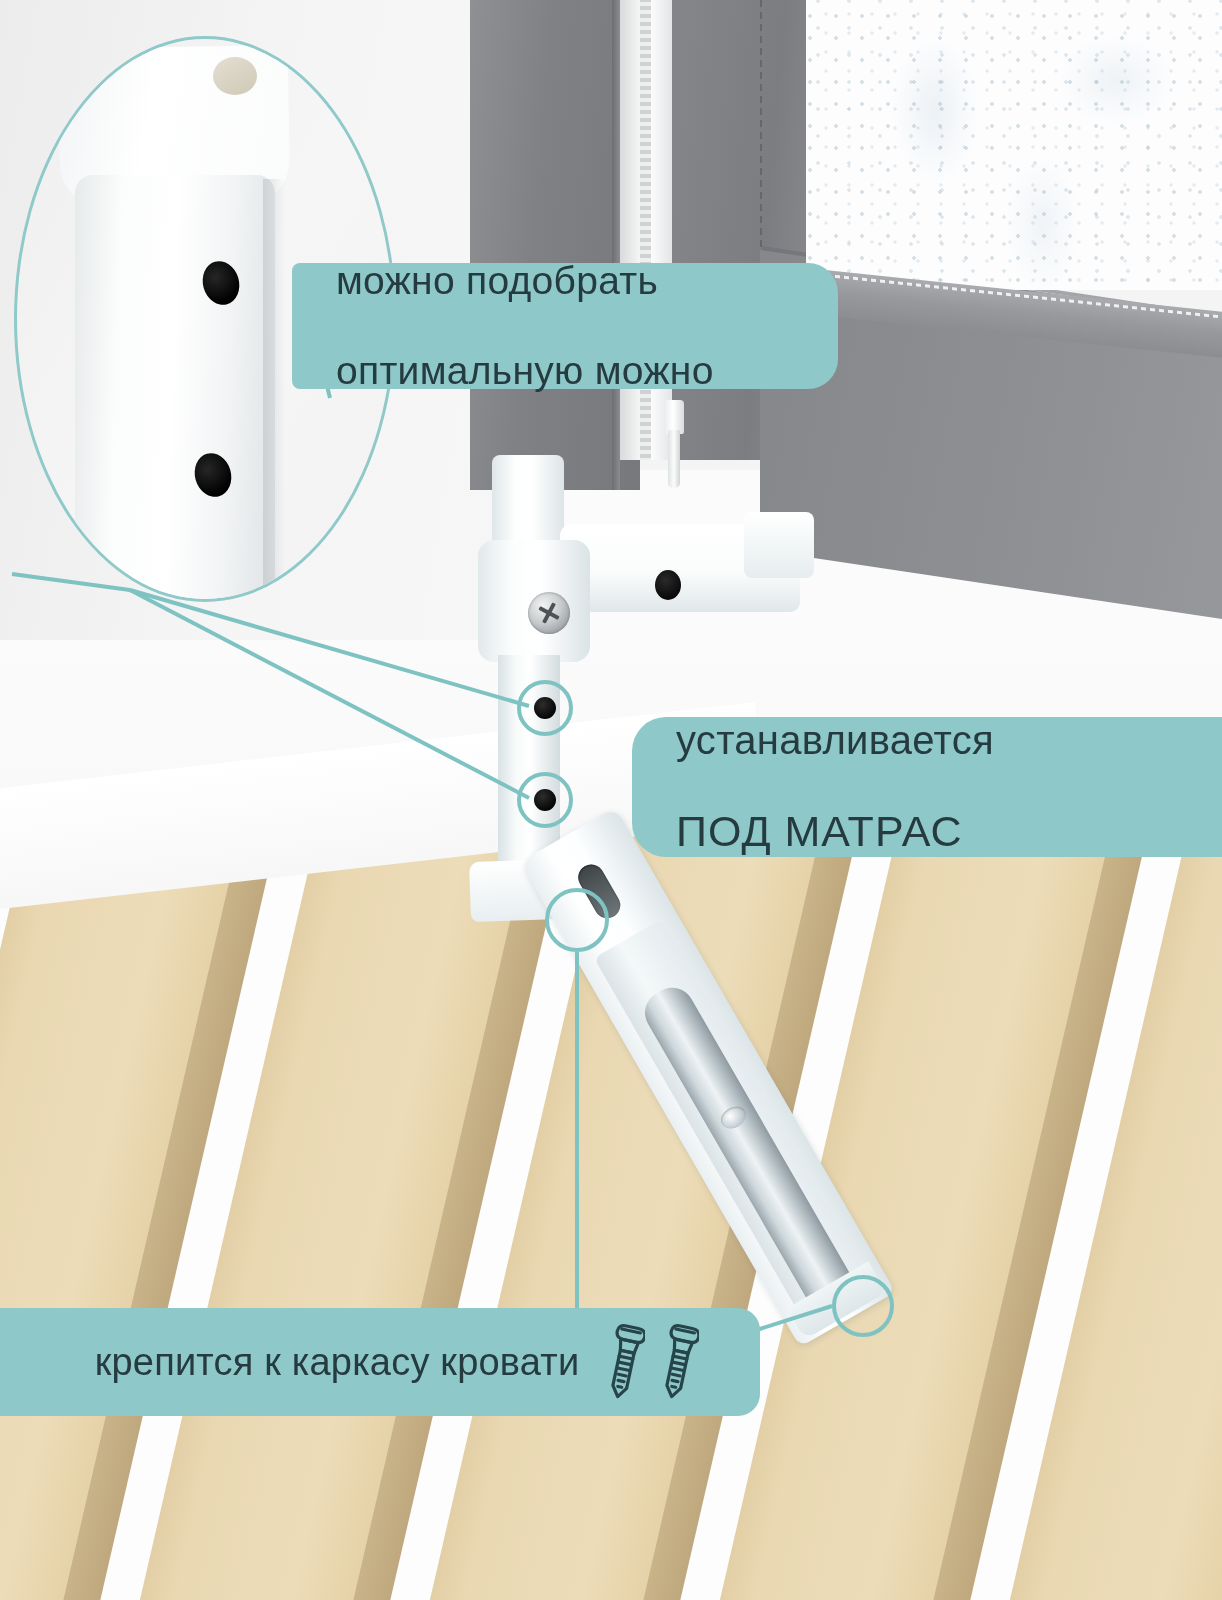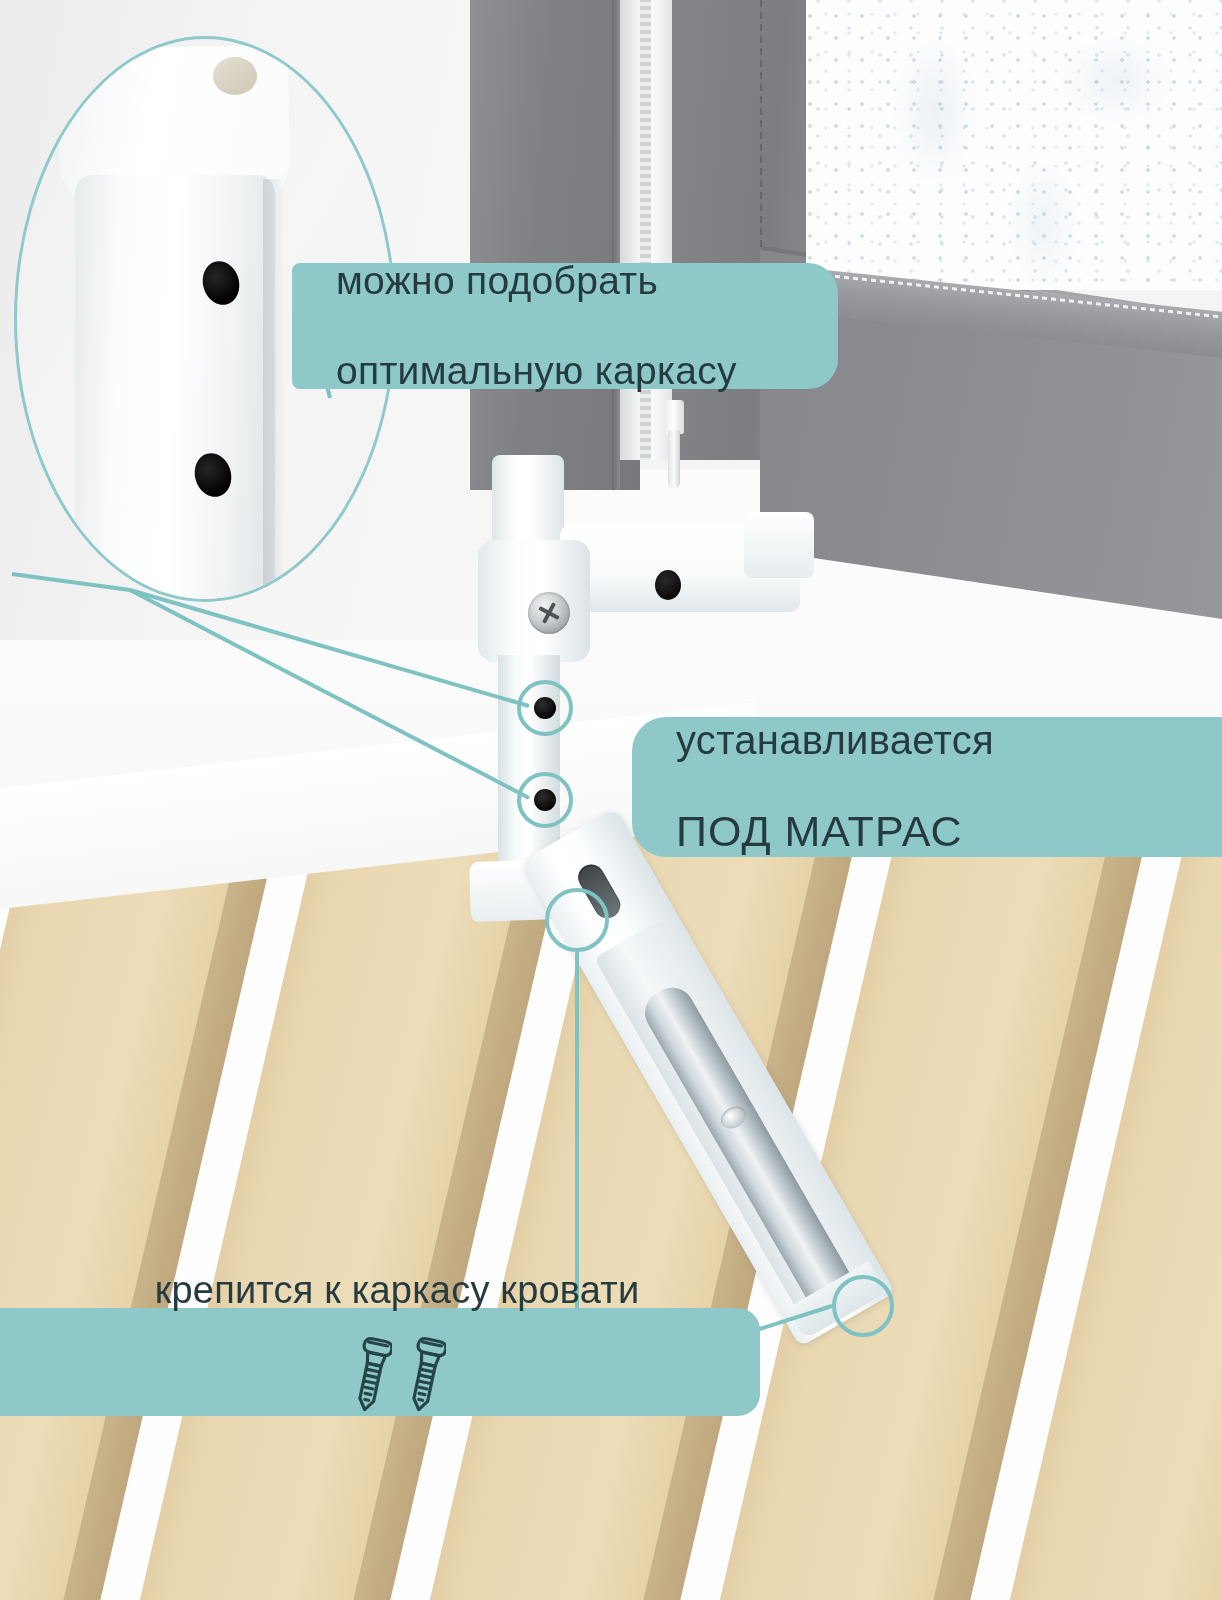--- a/index.html
+++ b/index.html
@@ -347,25 +347,24 @@
     letter-spacing:.3px;
     margin-top:20px;
   }
   #label-mattress .line-2 { font-size:43px; letter-spacing:1px; }
 
   #label-frame {
     left:0; top:1308px; width:760px; height:108px;
     border-radius:0 22px 22px 0;
     padding-left:34px;
     font-size:38px;
-    flex-direction:column;
+    flex-direction:row;
     align-items:center;
     gap:22px;
     letter-spacing:.2px;
-    justify-content:flex-end;
   }
   #screw-icons { display:flex; gap:10px; align-items:center; }
 </style>
 </head>
 <body>
 
 <div id="stage">
 
   <div class="layer" id="bg-wall"></div>
   <div class="layer" id="bg-right-white"></div>
@@ -448,21 +447,21 @@
 
     <path d="M 330,398 C 318,350 312,318 300,272" fill="none" stroke="#7EC2C2" stroke-width="4"></path>
 
     <path d="M 577,952 L 577,1308" fill="none" stroke="#7EC2C2" stroke-width="4"></path>
 
     <path d="M 722,1341 L 832,1306" fill="none" stroke="#7EC2C2" stroke-width="4"></path>
   </svg>
 
   <div class="label" id="label-height">
     <span class="line line-1">можно подобрать</span>
-    <span class="line line-2">оптимальную каркасу</span>
+    <span class="line line-2">оптимальную можно</span>
   </div>
 
   <div class="label" id="label-mattress">
     <span class="line line-1">устанавливается</span>
     <span class="line line-2">ПОД МАТРАС</span>
   </div>
 
   <div class="label" id="label-frame">
     <span class="line">крепится к каркасу кровати</span>
     <span id="screw-icons">

